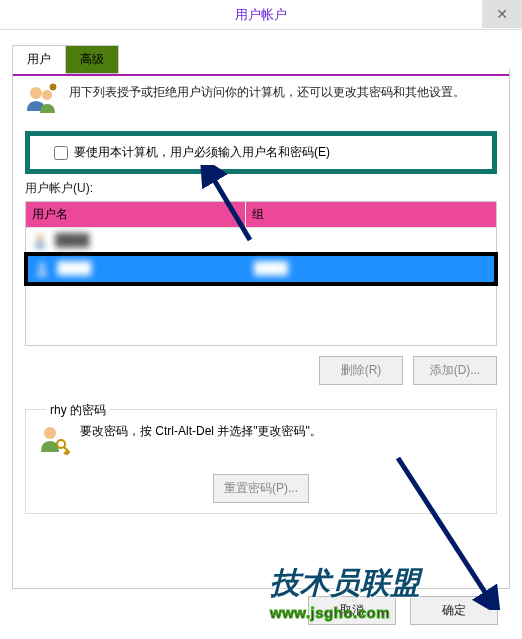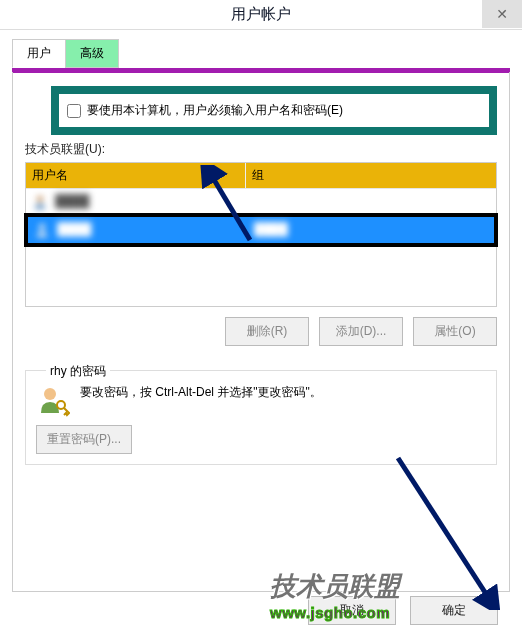--- a/index.html
+++ b/index.html
@@ -14,49 +14,49 @@
     }
     .titlebar {
       height: 30px;
       background: #fff;
       border-bottom: 1px solid #ddd;
       display: flex;
       align-items: center;
       justify-content: center;
       position: relative;
     }
-    .titlebar-text { font-size: 15px; color: #0f172a; }
+    .titlebar-text { font-size: 13px; color: #6d28d9; }
     .close-btn {
       position: absolute;
       right: 0; top: 0;
       width: 40px; height: 28px;
       background: #e0e0e0;
       display: flex;
       align-items: center;
       justify-content: center;
       color: #666;
       font-size: 14px;
     }
     .dialog-body {
       background: #fff;
       padding: 8px 12px 0 12px;
       position: relative;
       height: calc(100% - 30px);
     }
     .tabs {
       display: flex;
-      border-bottom: 5px solid #a21caf;
-      position: relative;
-      top: 1px;
+      border-bottom: 2px solid #a21caf;
+      position: relative;
+      top: 7px;
       align-items: flex-end;
     }
     .tab {
       padding: 5px 14px;
       border: 1px solid #ccc;
-      background: #86efac;
+      background: #4d7c0f;
       margin-right: -1px;
       font-size: 12px;
     }
     .tab.active {
       background: #fff;
       border-bottom: 1px solid #fff;
     }
     .tab-content {
       border: 1px solid #ccc;
       border-top: none;
@@ -72,24 +72,23 @@
     .users-icon {
       width: 34px; height: 34px;
       flex-shrink: 0;
     }
     .intro-text {
       font-size: 12px;
       line-height: 1.5;
       color: #222;
     }
     .checkbox-row-box {
-      border: 8px solid #0f766e;
-      padding: 8px 8px;
+      border: 5px solid #0f766e;
+      padding: 8px 24px;
       margin-bottom: 6px;
-      margin-left: 26px;
     }
     .checkbox-row {
       display: flex;
       align-items: center;
       gap: 6px;
     }
     .checkbox-row input[type="checkbox"] {
       width: 14px; height: 14px;
     }
     .checkbox-label { font-size: 12px; }
@@ -99,21 +98,21 @@
       color: #222;
     }
     .user-list {
       border: 1px solid #ccc;
       height: 145px;
       background: #fff;
       position: relative;
     }
     .list-header {
       display: flex;
-      background: #eab308;
+      background: #ec4899;
       border-bottom: 1px solid #e5e5e5;
     }
     .col-name, .col-group {
       padding: 4px 6px;
       font-size: 12px;
     }
     .col-name { width: 220px; border-right: 1px solid #eee; }
     .col-group { flex: 1; }
     .list-row {
       display: flex;
@@ -165,43 +164,43 @@
     }
     .pw-content {
       display: flex;
       gap: 10px;
       align-items: flex-start;
     }
     .pw-icon { width: 34px; height: 34px; flex-shrink: 0; }
     .pw-text { font-size: 12px; line-height: 1.5; }
     .pw-btn-row {
       display: flex;
-      justify-content: flex-start;
-      margin-top: 8px;
+      justify-content: center;
+      margin-top: 18px;
     }
     .dialog-buttons {
       position: absolute;
       bottom: 14px;
       right: 24px;
       display: flex;
       gap: 14px;
     }
     .dialog-buttons .win-btn { min-width: 88px; }
     
     .watermark {
       position: absolute;
       bottom: 18px;
       left: 270px;
       font-family: sans-serif;
       pointer-events: none;
     }
     .wm-top {
-      font-size: 26px;
+      font-size: 30px;
       font-weight: bold;
-      color: #737373;
+      color: #0c4a6e;
       text-shadow: 1px 1px 0 #fff, -1px -1px 0 #fff;
       font-style: italic;
     }
     .wm-url {
       font-size: 15px;
       font-weight: bold;
       color: #701a75;
       -webkit-text-stroke: 1px #2db300;
       letter-spacing: 0.5px;
     }
@@ -218,29 +217,42 @@
   </div>
 </div>
 
 <div class="dialog-body">
   <div class="tabs">
     <div class="tab active">用户</div>
     <div class="tab">高级</div>
   </div>
 
   <div class="tab-content">
+    <div class="intro">
+      <span class="users-icon">
+        <svg viewBox="0 0 34 34">
+          <circle cx="11" cy="10" r="6" fill="#f2c289"></circle>
+          <path d="M2 28 Q2 18 11 18 Q20 18 20 28 Z" fill="#4a7ab5"></path>
+          <circle cx="22" cy="12" r="5" fill="#f2c289"></circle>
+          <path d="M15 30 Q15 21 22 21 Q30 21 30 30 Z" fill="#6ea24b"></path>
+          <circle cx="28" cy="4" r="3" fill="#d9a400" stroke="#a07000"></circle>
+          <path d="M25 4 L31 4 M28 1 L28 7 M26 2 L30 6 M30 2 L26 6" stroke="#a07000" stroke-width="0.8"></path>
+        </svg>
+      </span>
+      <div class="intro-text">用下列表授予或拒绝用户访问你的计算机，还可以更改其密码和其他设置。</div>
+    </div>
 
     <div class="checkbox-row-box">
       <label class="checkbox-row">
         <input type="checkbox" style="">
         <span class="checkbox-label">要使用本计算机，用户必须输入用户名和密码(E)</span>
       </label>
     </div>
 
-    <div class="local-users-label">技术员联盟(U):</div>
+    <div class="local-users-label">用户帐户(U):</div>
 
     <div class="user-list">
       <div class="list-header">
         <div class="col-name">用户名</div>
         <div class="col-group">组</div>
       </div>
       <div class="list-row row-1">
         <div class="col-name">
           <span class="row-icon">
             <svg viewBox="0 0 16 16">
@@ -261,21 +273,20 @@
           </span>
           <span>████</span>
         </div>
         <div class="col-group"><span>████</span></div>
       </div>
     </div>
 
     <div class="btn-row">
       <div class="win-btn">删除(R)</div>
       <div class="win-btn">添加(D)...</div>
-      <div class="win-btn">属性(O)</div>
     </div>
 
     <div class="pw-section">
       <span class="pw-section-label">rhy 的密码</span>
       <div class="pw-content">
         <span class="pw-icon">
           <svg viewBox="0 0 34 34">
             <circle cx="14" cy="11" r="6" fill="#f2c289"></circle>
             <path d="M5 30 Q5 19 14 19 Q23 19 23 30 Z" fill="#6ea24b"></path>
             <circle cx="25" cy="22" r="4" fill="none" stroke="#c09000" stroke-width="2"></circle>

